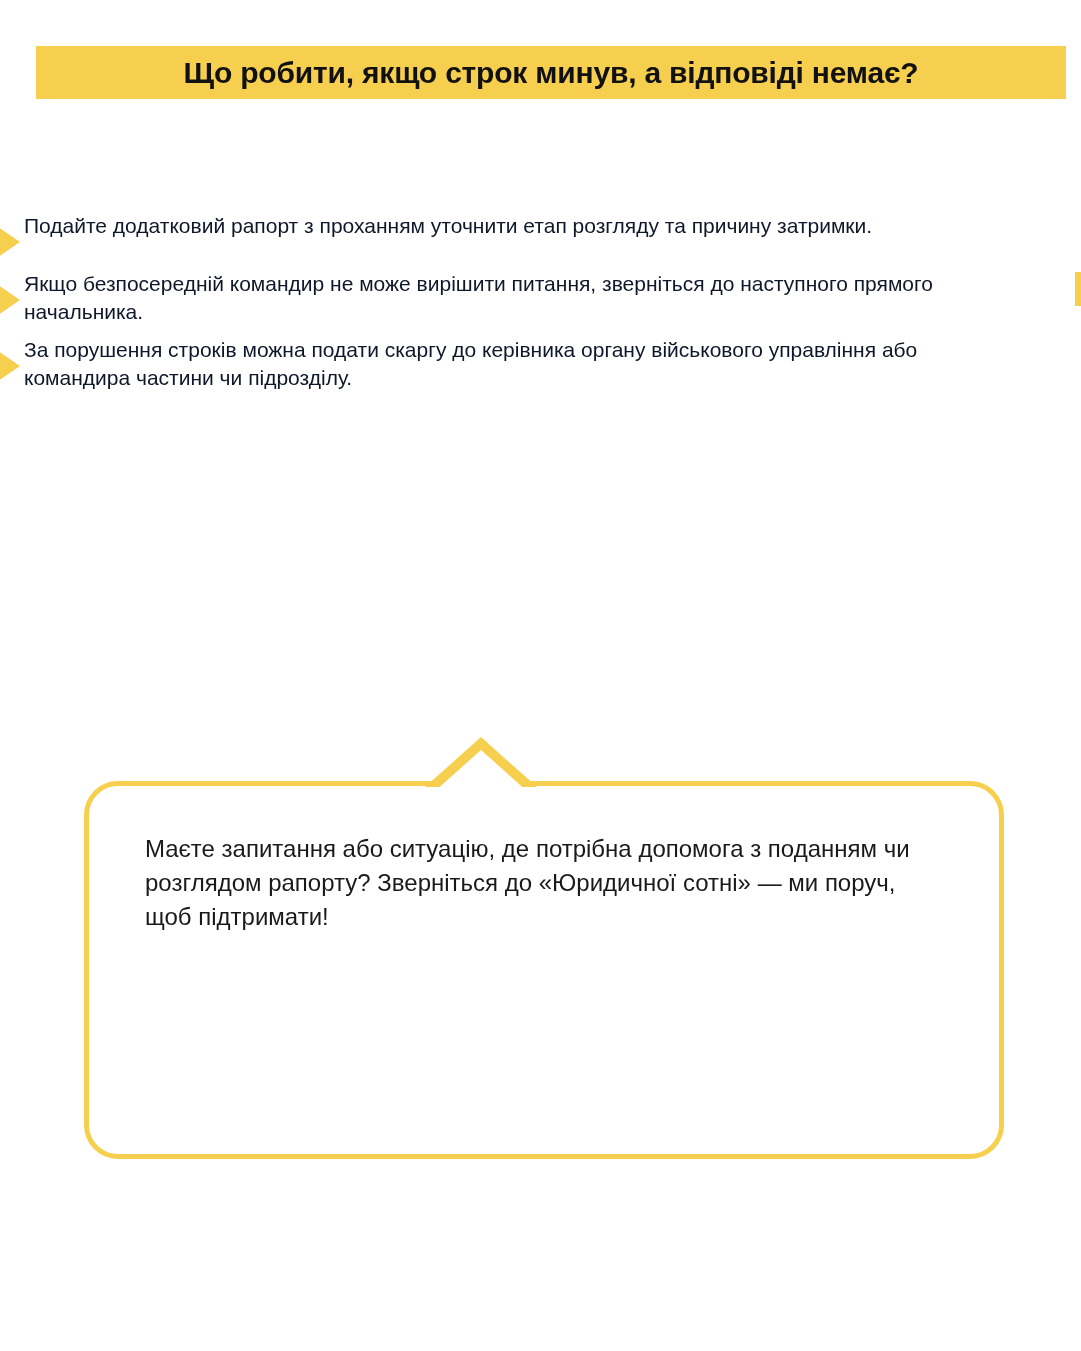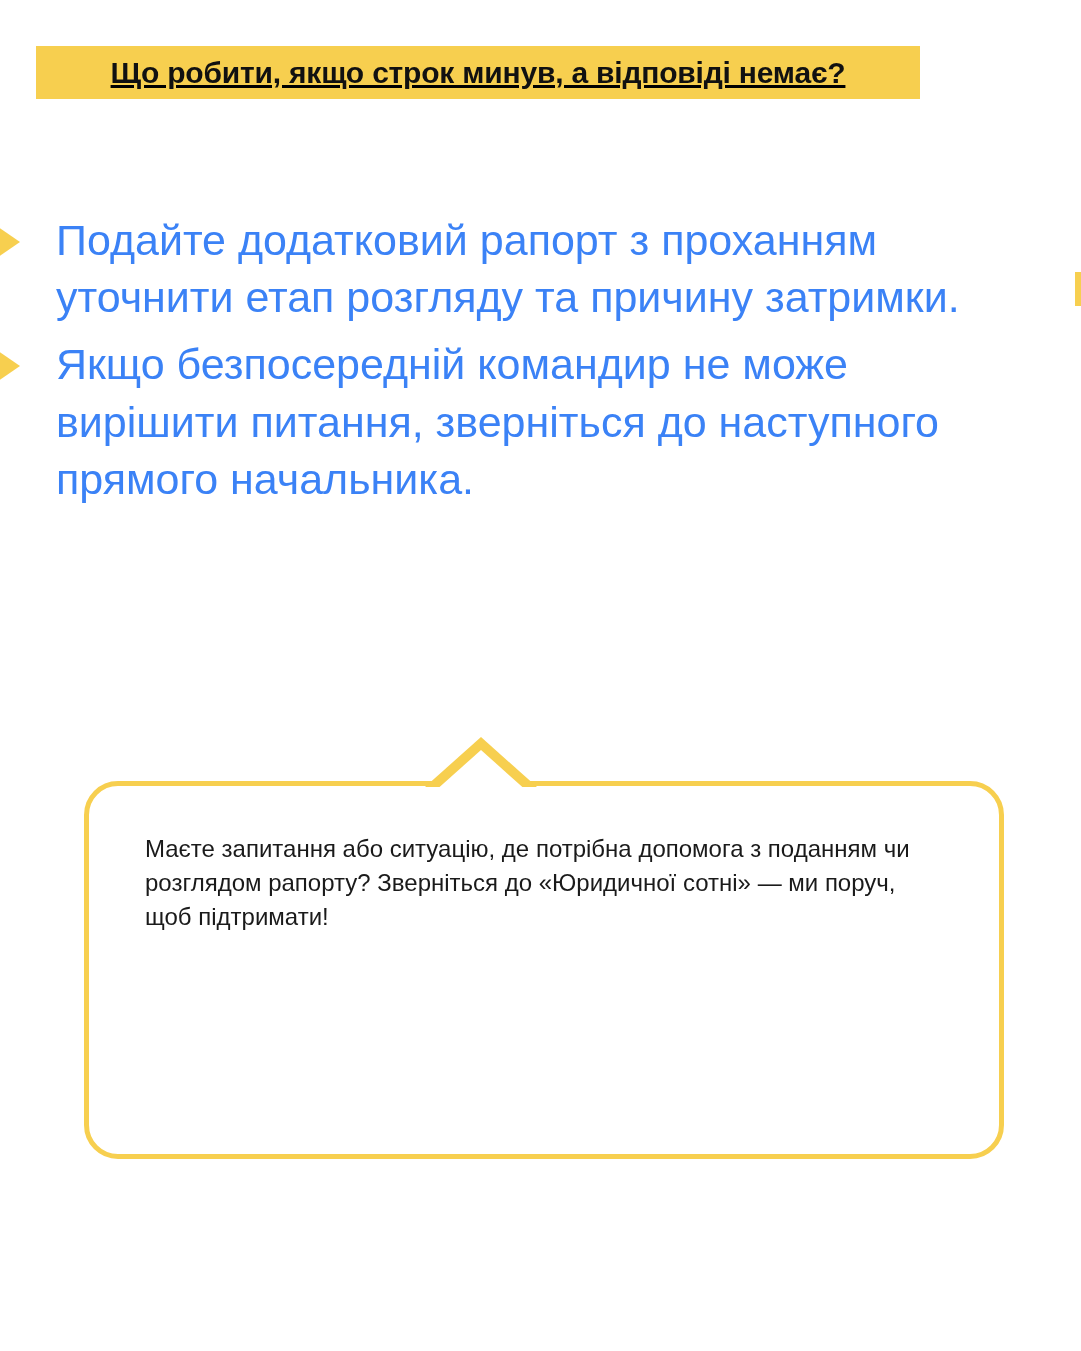--- a/index.html
+++ b/index.html
@@ -13,28 +13,27 @@
     font-family: "Liberation Sans", sans-serif;
     overflow: hidden;
     position: relative;
   }
 
   
   .header-banner {
     position: absolute;
     left: 36px;
     top: 46px;
-    width: 884px;
+    width: 1030px;
     height: 53px;
     background: #f7cf4f;
     display: flex;
     align-items: center;
     justify-content: center;
     box-sizing: border-box;
-    text-decoration: underline;
   }
   .header-title {
     font-size: 30px;
     font-weight: bold;
     color: #111111;
     letter-spacing: -0.2px;
     white-space: nowrap;
   }
 
   
@@ -63,24 +62,23 @@
     position: absolute;
     left: 0;
     top: 0;
     width: 0;
     height: 0;
     border-top: 18px solid transparent;
     border-bottom: 18px solid transparent;
     border-left: 26px solid #f7cf4f;
   }
   .bullet-text {
-    font-size: 43px;
+    font-size: 21px;
     line-height: 1.33;
-    color: #3b82f6;
-    margin-left: 32px;
+    color: #0f172a;
     max-width: 950px;
   }
 
   
   .callout {
     position: absolute;
     left: 84px;
     top: 781px;
     width: 920px;
     height: 378px;
@@ -144,19 +142,23 @@
   <div class="bullet-row">
     <div class="bullet-arrow"></div>
     <div class="bullet-text">Подайте додатковий рапорт з проханням уточнити етап розгляду та причину затримки.</div>
   </div>
 
   <div class="bullet-row">
     <div class="bullet-arrow"></div>
     <div class="bullet-text">Якщо безпосередній командир не може вирішити питання, зверніться до наступного прямого начальника.</div>
   </div>
 
+  <div class="bullet-row">
+    <div class="bullet-arrow"></div>
+    <div class="bullet-text">За порушення строків можна подати скаргу до керівника органу військового управління або командира частини чи підрозділу.</div>
+  </div>
 
 </div>
 
 <div class="callout"></div>
 <div class="callout-tail-outer"></div>
 <div class="callout-tail-inner"></div>
 <div class="callout-text">Маєте запитання або ситуацію, де потрібна допомога з поданням чи розглядом рапорту? Зверніться до «Юридичної сотні» — ми поруч, щоб підтримати!</div>
 
 </body></html>

